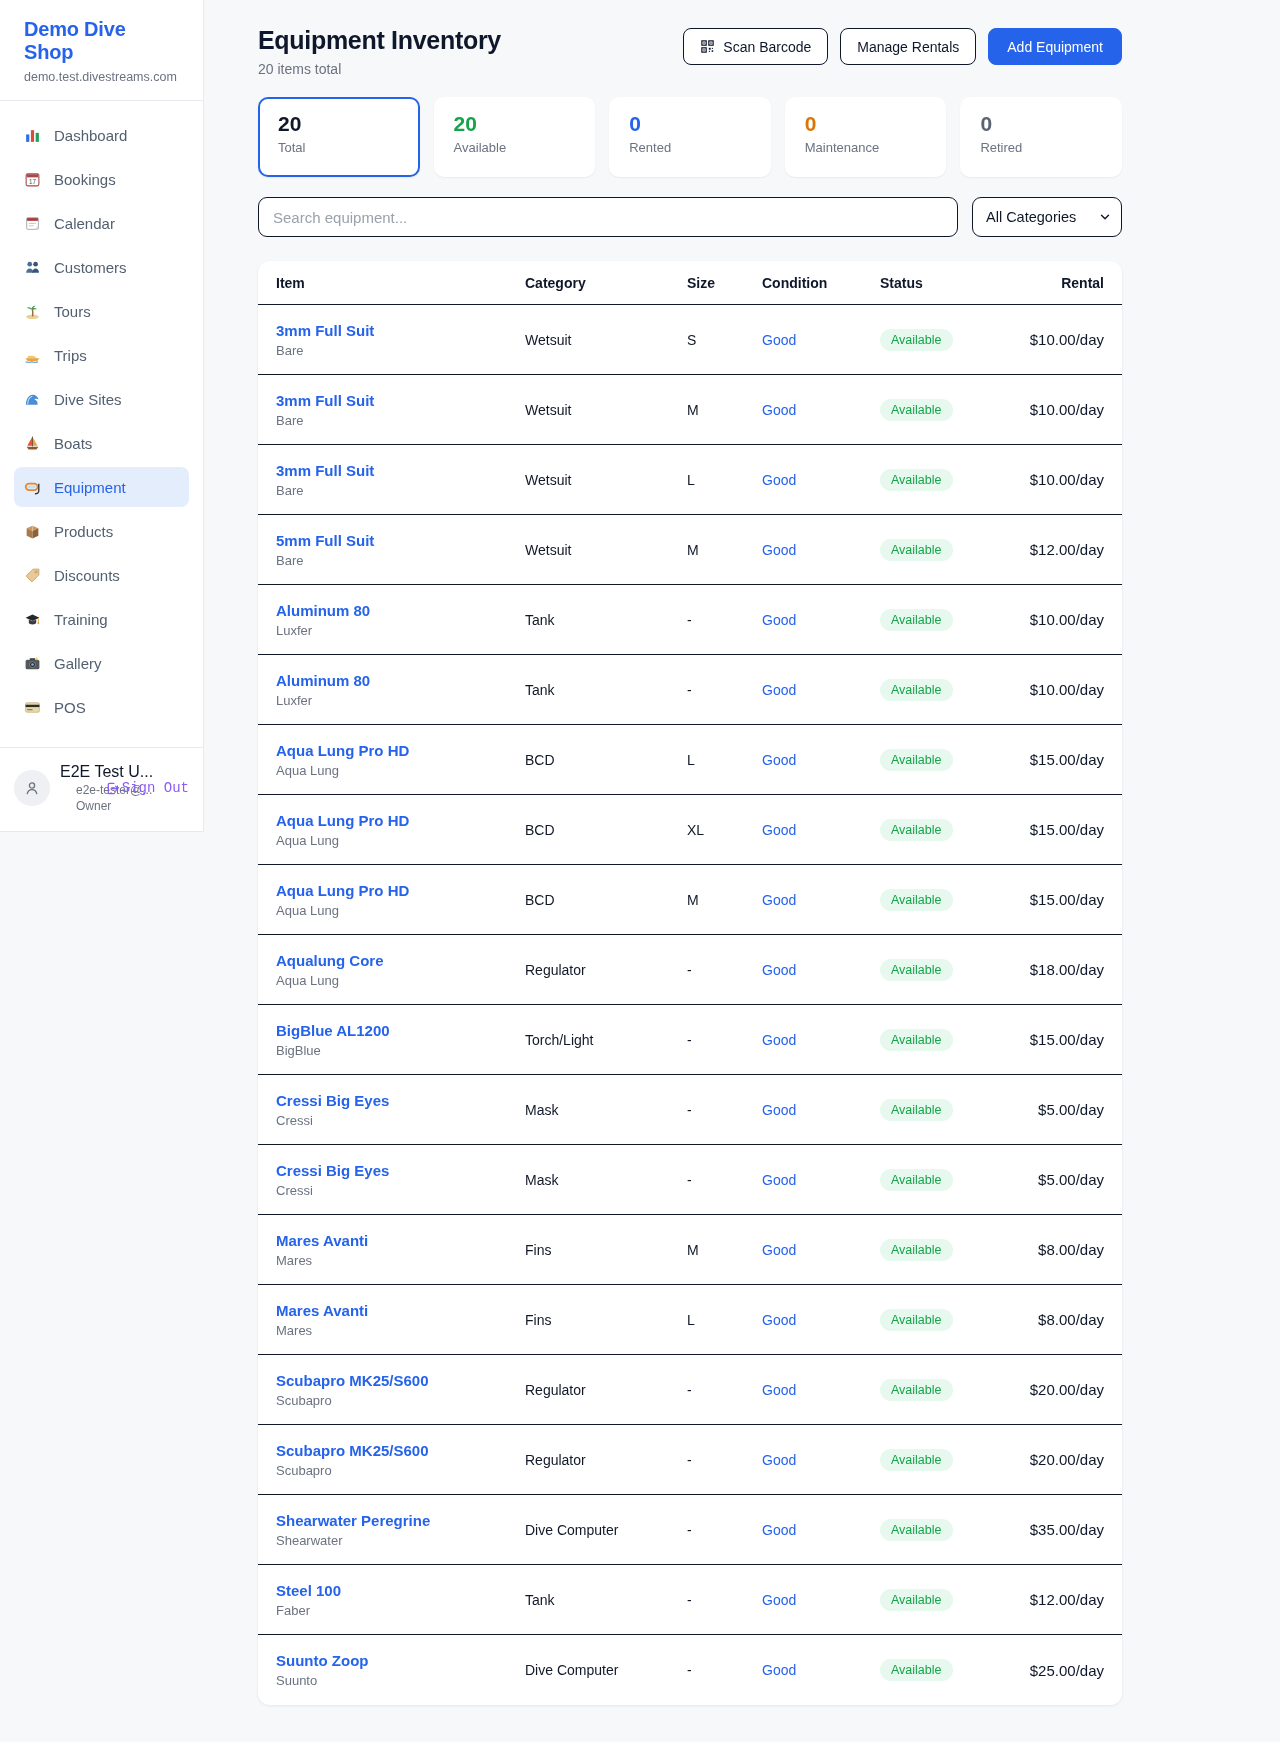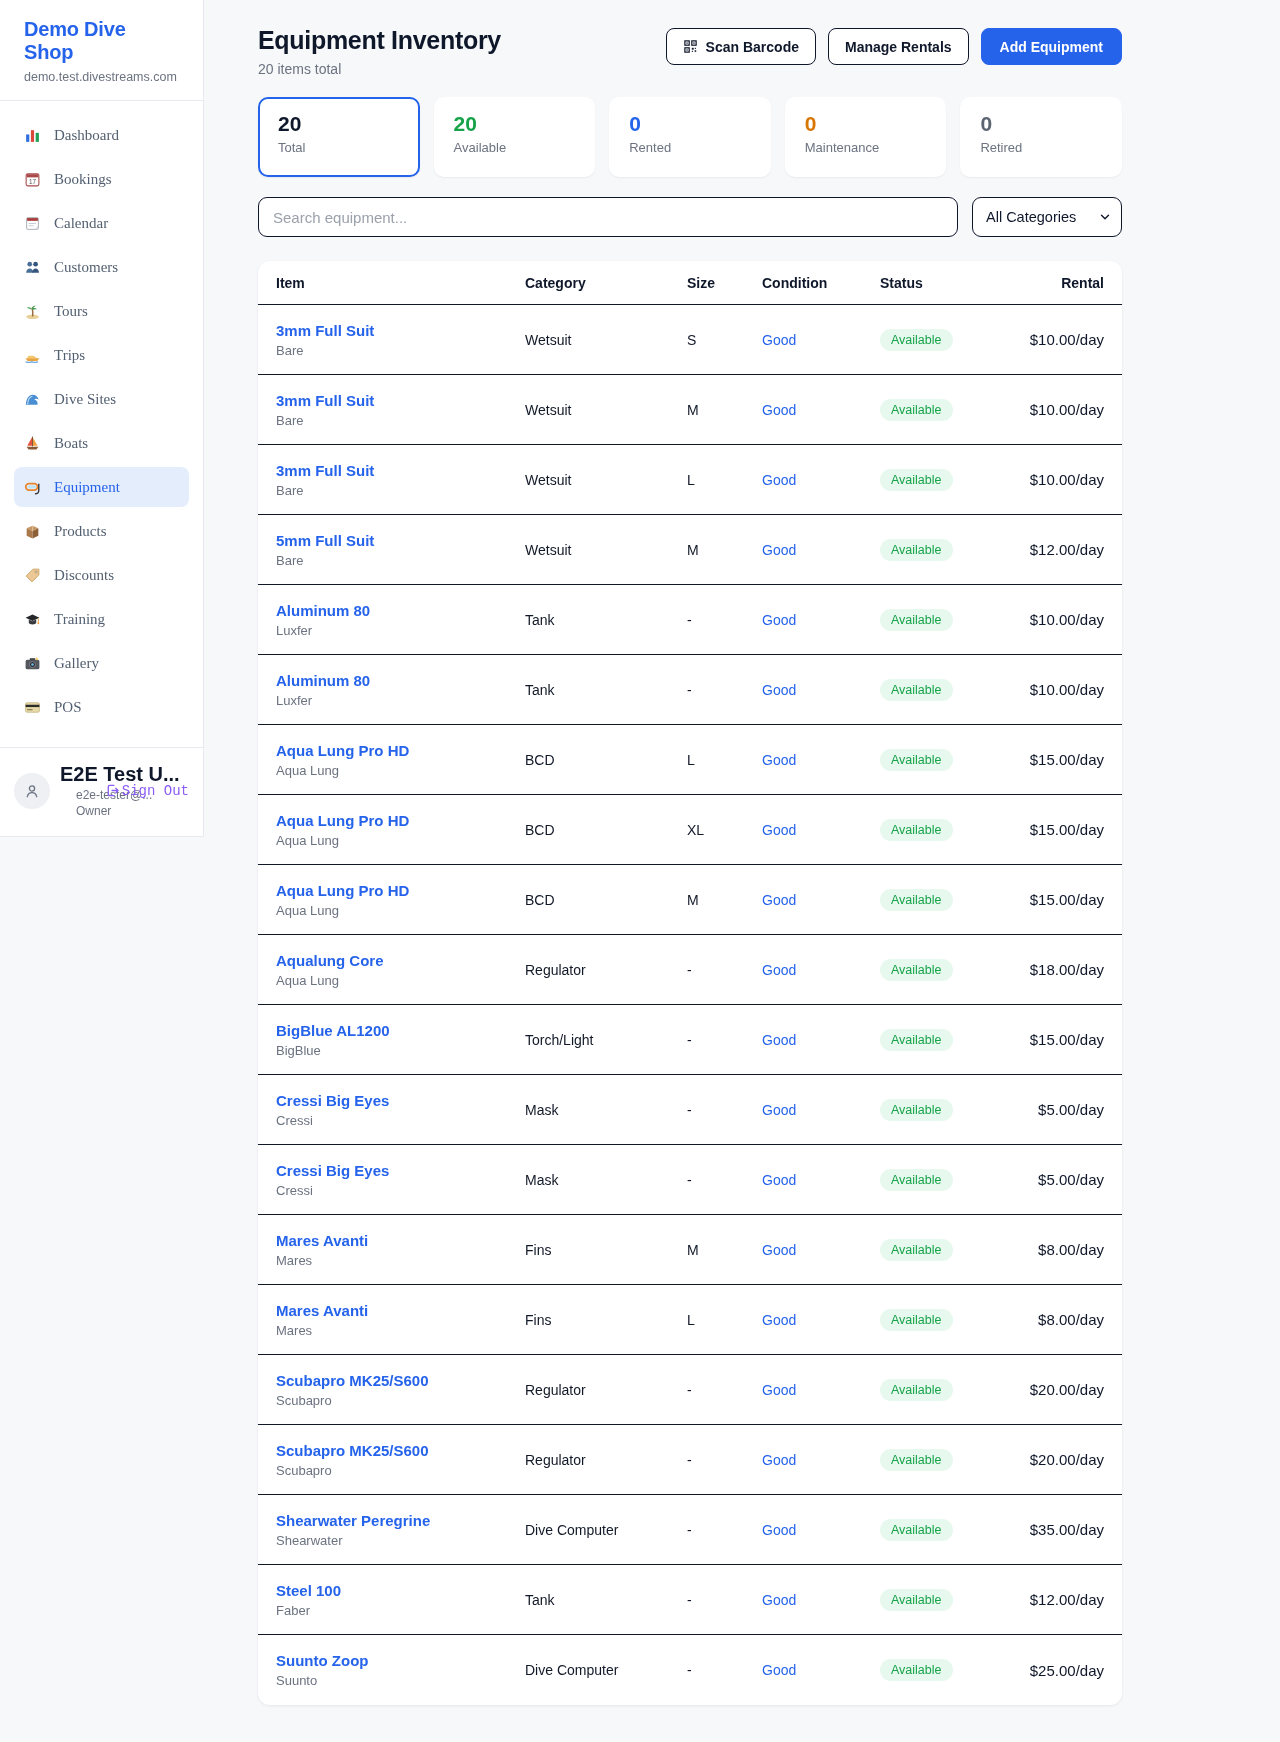--- a/index.html
+++ b/index.html
@@ -14,44 +14,44 @@
   .sidebar {
     position:absolute; top:0; left:0; width:204px; background:#fff;
     border-right:1px solid #e7e9ee; border-bottom:1px solid #e7e9ee;
   }
   .brand { padding:18px 24px 16px; border-bottom:1px solid #e7e9ee; }
   .brand-name { color:#2563eb; font-size:20px; font-weight:700; letter-spacing:-0.2px; cursor:pointer; }
   .brand-sub { color:#6b7280; font-size:12.5px; margin-top:6px; }
   .nav { padding:14px 14px 16px; }
   .nav-item {
     display:flex; align-items:center; gap:13px; height:40px; padding:0 10px;
-    border-radius:8px; color:#525f70; font-size:15px; margin-bottom:4px; cursor:pointer;font-family:Liberation Serif, serif;
+    border-radius:8px; color:#525f70; font-size:15px; margin-bottom:4px; cursor:pointer;
   }
   .nav-item.active { background:#e4edfb; color:#2563eb; font-weight:500; }
   .nav-icon { width:17px; height:17px; flex:0 0 17px; }
   .user-box { border-top:1px solid #e7e9ee; padding:15px 14px 18px; display:flex; align-items:center; gap:10px; }
   .avatar { width:36px; height:36px; border-radius:50%; background:#eef0f3; display:flex; align-items:center; justify-content:center; flex:0 0 36px; }
   .avatar svg { width:18px; height:18px; }
   .user-meta { min-width:0; }
-  .user-name { font-size:20px; font-weight:700; color:#0f172a; white-space:nowrap; }
+  .user-name { font-size:16px; font-weight:400; color:#0f172a; white-space:nowrap; }
   .user-email, .user-role { font-size:12px; color:#6b7280; margin-top:2px; white-space:nowrap;margin-left:16px; }
   .signout {
     margin-left:auto; background:none; border:none; color:#8b5cf6; font-size:14px;
     font-family:Liberation Mono, monospace; display:flex; align-items:center; gap:2px; cursor:pointer; white-space:nowrap;
   }
   .signout svg { width:15px; height:15px; }
 
   
   .main { margin-left:258px; width:864px; padding-top:26px; }
   .page-head { display:flex; justify-content:space-between; align-items:flex-start; }
   .page-title { font-size:25px; font-weight:700; color:#0f172a; letter-spacing:-0.3px; }
   .page-sub { font-size:14px; color:#6b7280; margin-top:6px; }
   .head-actions { display:flex; gap:12px; padding-top:2px; }
   .btn {
-    height:37px; border-radius:8px; font-family:inherit; font-size:14px; font-weight:700;
+    height:37px; border-radius:8px; font-family:inherit; font-size:14px; font-weight:400;
     display:flex; align-items:center; gap:8px; padding:0 16px; cursor:pointer;
   }
   .btn.outline { background:#fff; border:1px solid #0f172a; color:#0f172a; }
   .btn.primary { background:#2563eb; border:1px solid #2563eb; color:#fff; padding:0 18px; }
   .btn svg { width:15px; height:15px; }
 
   
   .stats { display:flex; gap:14px; margin-top:20px; }
   .stat-card {
     flex:1; background:#fff; border:2px solid transparent; border-radius:10px;

